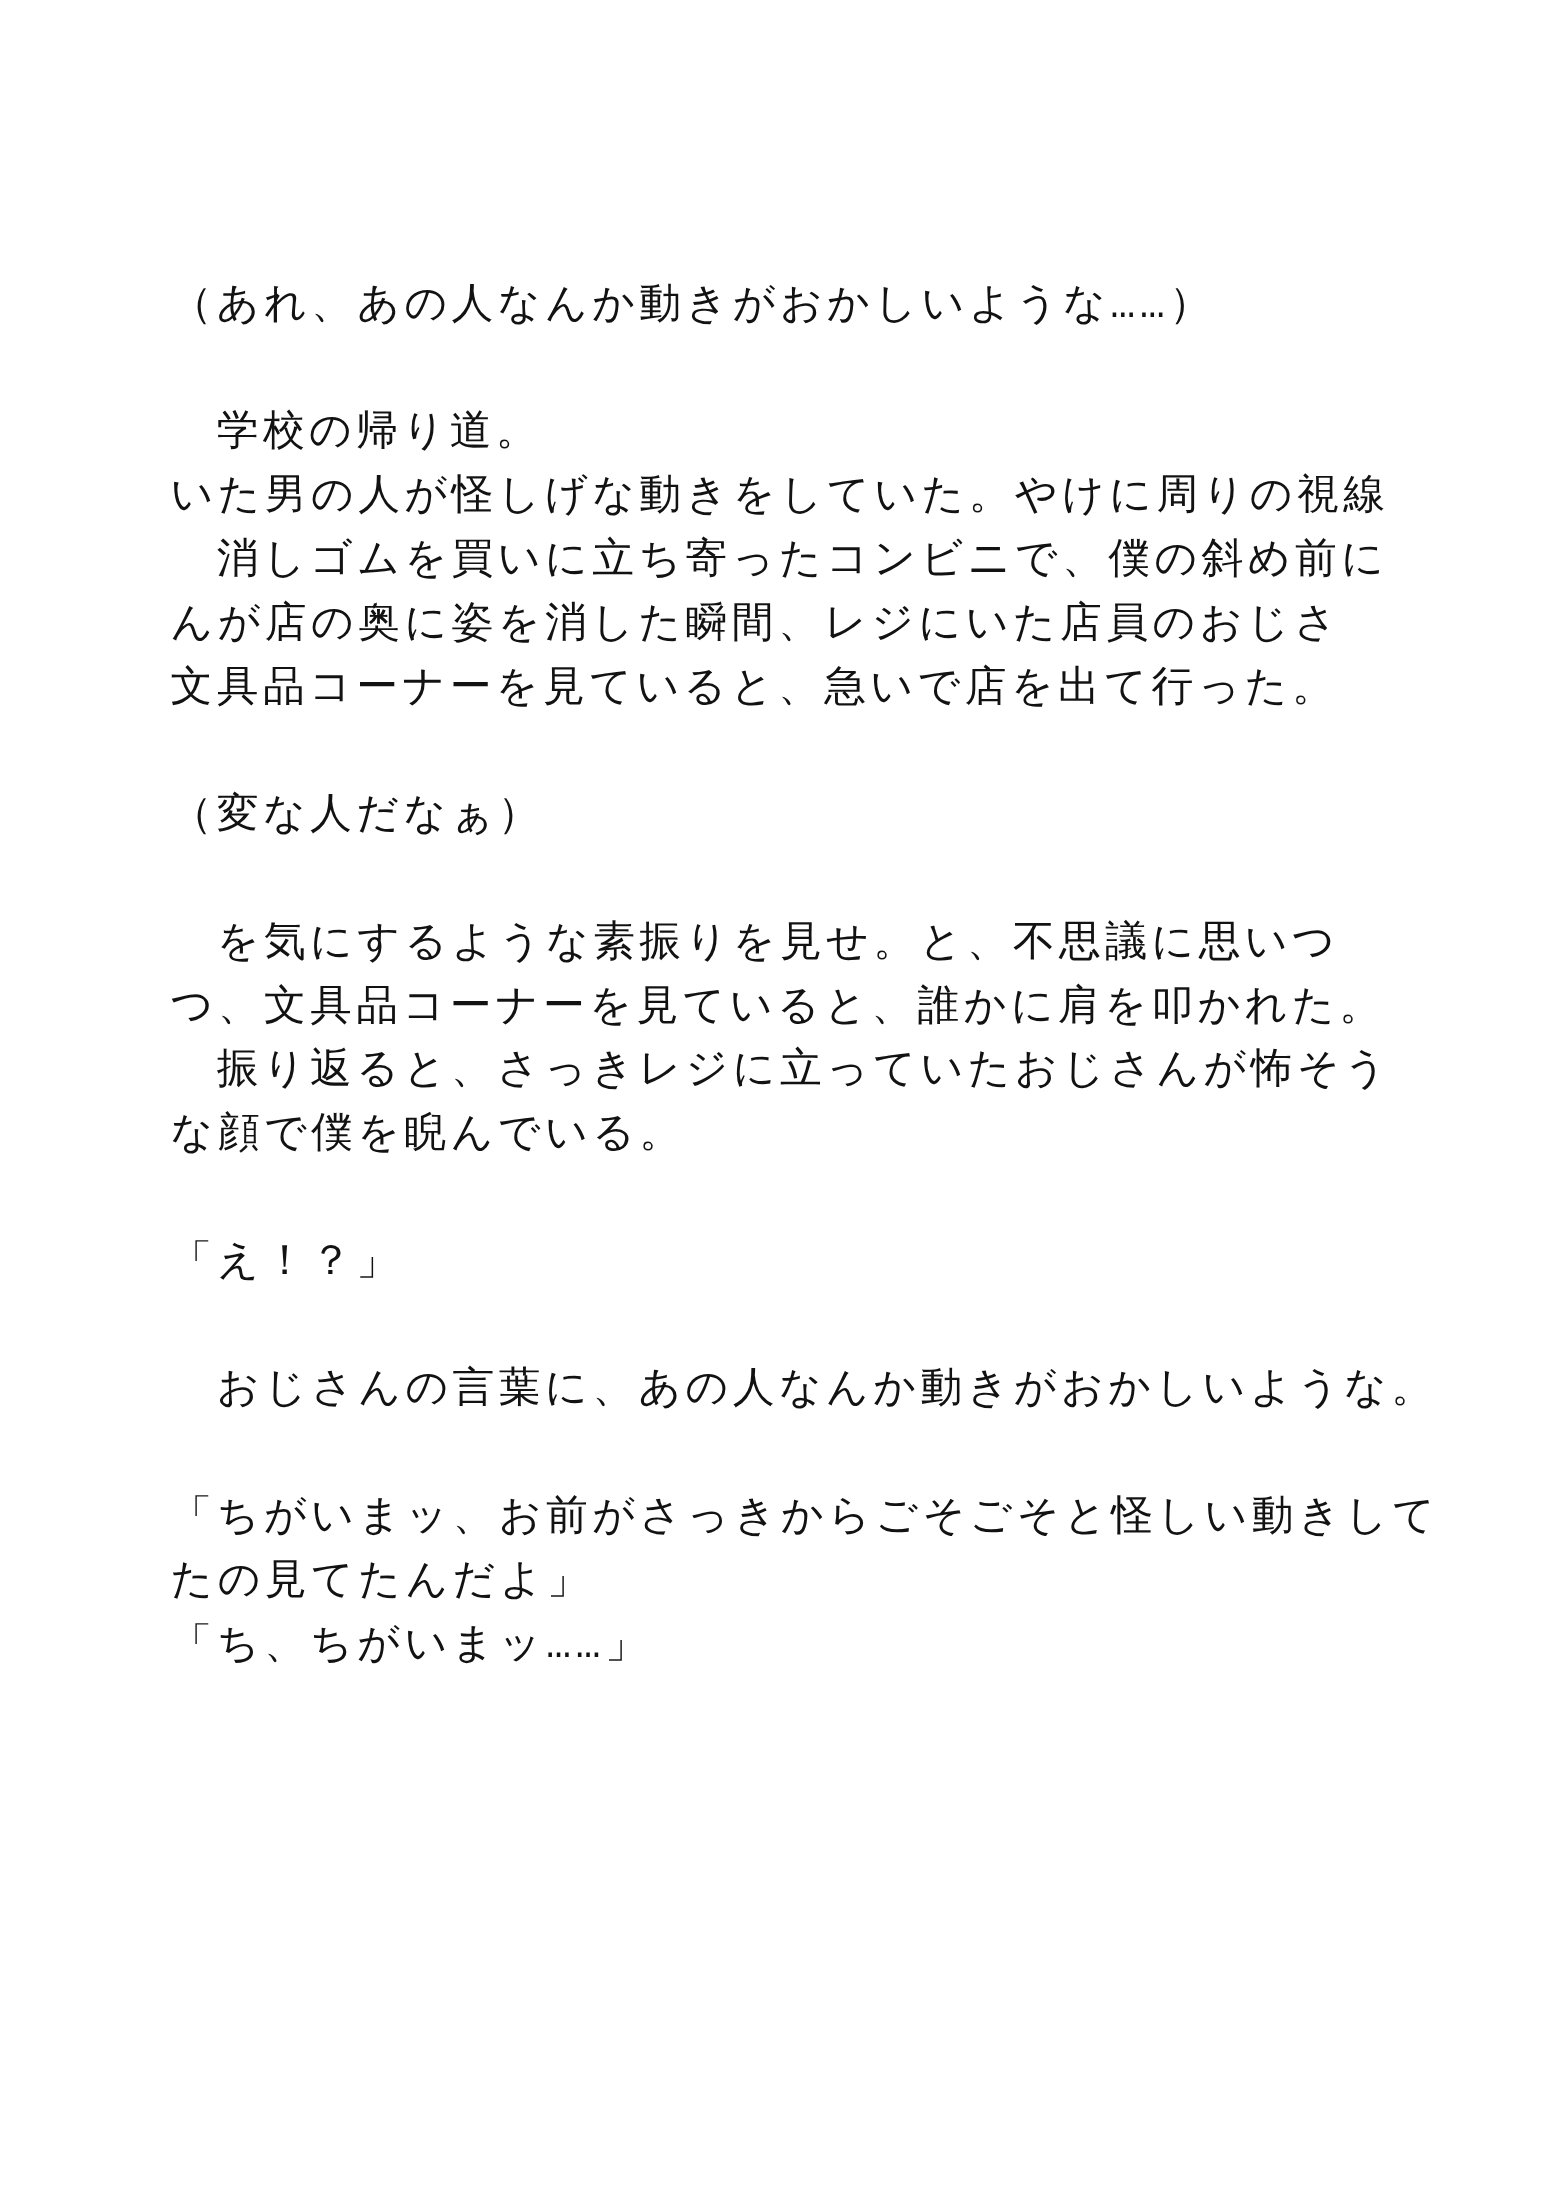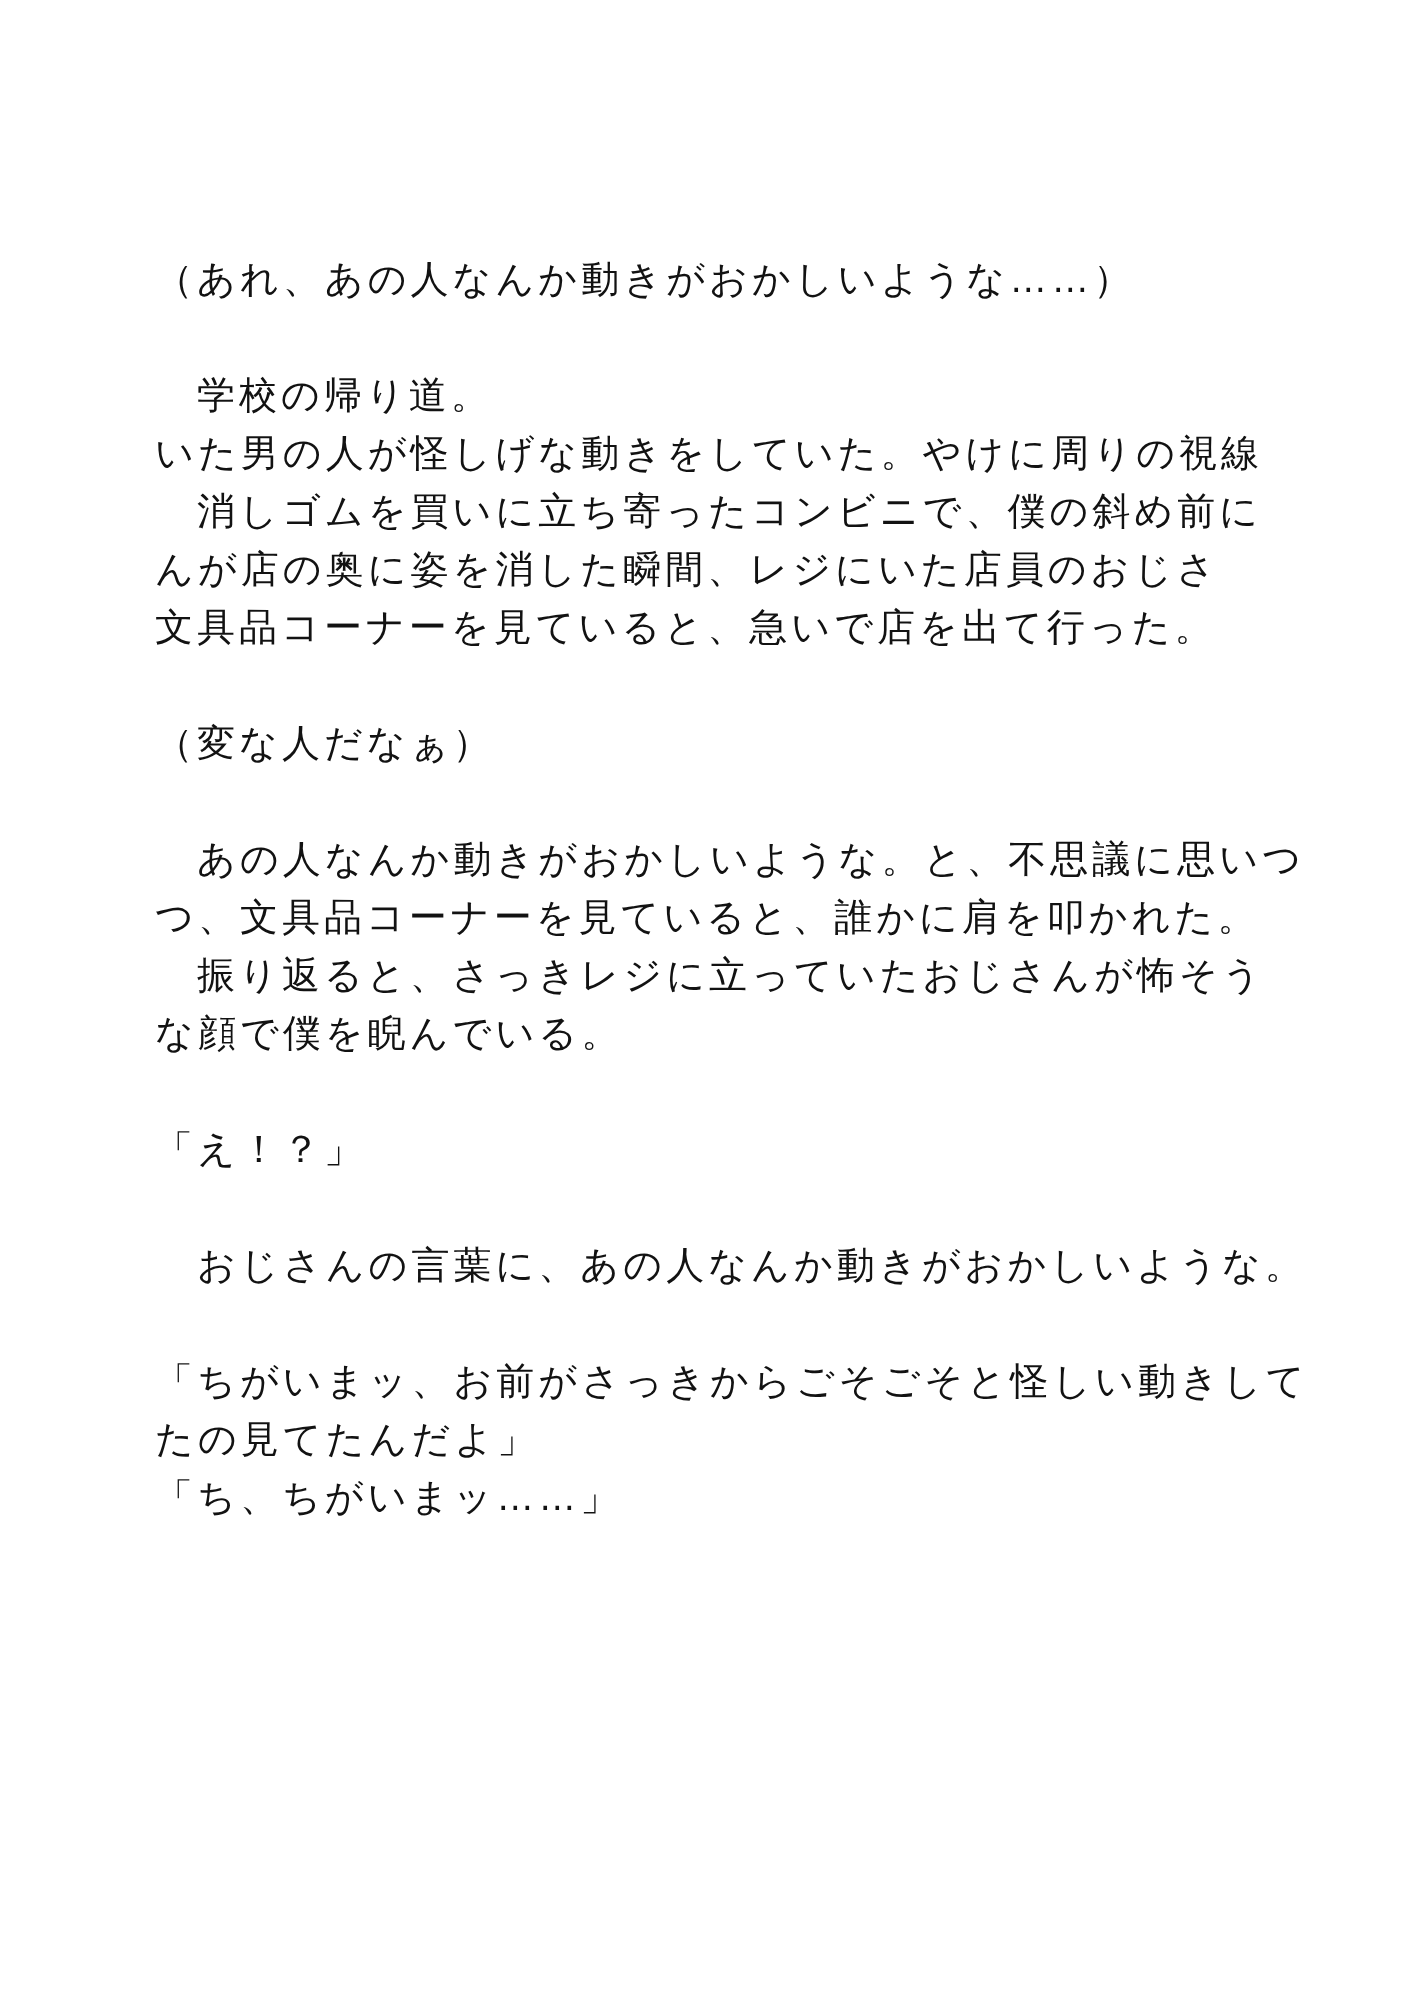--- a/index.html
+++ b/index.html
@@ -6,21 +6,21 @@
     margin: 0;
     padding: 0;
     background: #ffffff;
   }
   .page {
     position: relative;
     width: 1410px;
     height: 2000px;
     background: #ffffff;
     overflow: hidden;
-    font-family: Liberation Sans, sans-serif;
+    font-family: Liberation Mono, monospace;
     color: #121212;
   }
   .text-block {
     position: absolute;
     top: 250px;
     left: 155px;
     right: 140px;
   }
   .line {
     height: 58px;
@@ -49,21 +49,21 @@
     <div class="line indent">学校の帰り道。</div>
     <div class="line">いた男の人が怪しげな動きをしていた。やけに周りの視線</div>
     <div class="line indent">消しゴムを買いに立ち寄ったコンビニで、僕の斜め前に</div>
     <div class="line">んが店の奥に姿を消した瞬間、レジにいた店員のおじさ</div>
     <div class="line">文具品コーナーを見ていると、急いで店を出て行った。</div>
     <div class="gap"></div>
 
     <div class="line">（変な人だなぁ）</div>
     <div class="gap"></div>
 
-    <div class="line indent">あの人なんか動きがおかしいような。と、不思議に思いつ</div>
+    <div class="line indent">を気にするような素振りを見せ。と、不思議に思いつ</div>
     <div class="line">つ、文具品コーナーを見ていると、誰かに肩を叩かれた。</div>
     <div class="line indent">振り返ると、さっきレジに立っていたおじさんが怖そう</div>
     <div class="line">な顔で僕を睨んでいる。</div>
     <div class="gap"></div>
 
     <div class="line">「え！？」</div>
     <div class="gap"></div>
 
     <div class="line indent">おじさんの言葉に、あの人なんか動きがおかしいような。</div>
     <div class="gap"></div>

